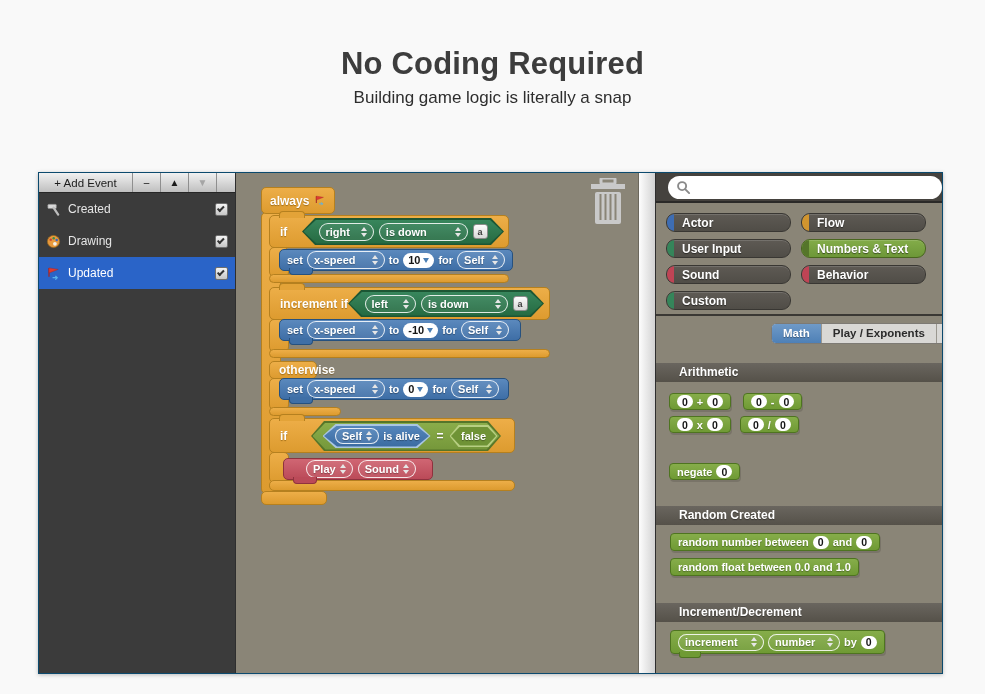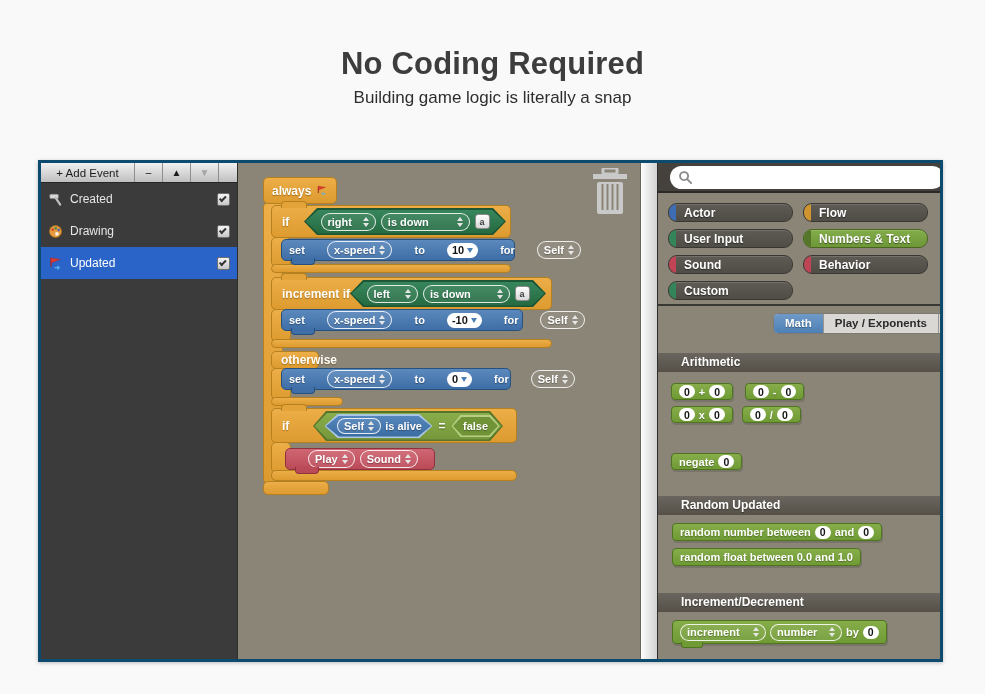--- a/index.html
+++ b/index.html
@@ -2,22 +2,22 @@
 <html><head>
 <meta charset="utf-8">
 <style>
   * { margin:0; padding:0; box-sizing:border-box; }
   html,body { width:985px; height:694px; background:#f9f9f9; overflow:hidden;
               font-family:"Liberation Sans", sans-serif; }
   .page-header { text-align:center; margin-top:46px; }
   .page-title { font-size:31px; font-weight:800; color:#3d3d3d; letter-spacing:.2px; }
   .page-sub { font-size:17px; color:#2e2e2e; margin-top:6px; }
 
-  .widget { position:absolute; left:38px; top:160px; width:905px; height:502px;
-            display:flex; border:3px solid #0c4a6e; background:#f9a8d4;
+  .widget { position:absolute; left:38px; top:172px; width:905px; height:502px;
+            display:flex; border:1px solid #0c4a6e; background:#f9a8d4;
             box-shadow:0 1px 4px rgba(0,0,0,.25); }
 
   
   .events { width:196px; background:#3b3b3b; display:flex; flex-direction:column; }
   .etb { display:flex; height:20px; background:linear-gradient(#f1f1f1,#bfbfbf);
          border-bottom:1px solid #262626; }
   .etb-btn { border-right:1px solid #8f8f8f; display:flex; align-items:center;
              justify-content:center; font-size:11.5px; color:#1c1c1c; cursor:default; }
   .etb-add { width:94px; font-weight:bold; font-weight:normal; }
   .etb-sm { width:28px; }
@@ -37,21 +37,21 @@
              background:linear-gradient(90deg,#fdfdfd,#d2d2d2); border-left:1px solid #6b675c; }
   .abs { position:absolute; }
 
   .o { background:linear-gradient(#edae48,#dd9b2f); border:1.5px solid #b5801f; border-radius:5px; }
   .kw { color:#fff; font-weight:bold; font-size:12px; text-shadow:0 1px 1px rgba(110,70,0,.55);
         white-space:nowrap; }
   .obump { position:absolute; top:-5px; left:9px; width:26px; height:7px;
            background:#e3a338; border:1.5px solid #b5801f; border-bottom:none; border-radius:4px 4px 0 0; }
 
   .bstack { background:linear-gradient(#5b89bd,#3e6ea6); border:1.5px solid #26517f; border-radius:5px;
-            display:flex; align-items:center; gap:22px; padding:0 7px; }
+            display:flex; align-items:center; gap:4px; padding:0 7px; }
   .bbump { position:absolute; bottom:-5px; left:9px; width:24px; height:7px;
            background:#3f6fa6; border:1.5px solid #26517f; border-top:none; border-radius:0 0 4px 4px; }
   .rstack { background:linear-gradient(#d06673,#bb4a58); border:1.5px solid #8f323e; border-radius:5px;
             display:flex; align-items:center; gap:5px; padding:0 22px; }
   .rbump { position:absolute; bottom:-5px; left:9px; width:24px; height:7px;
            background:#bb4a58; border:1.5px solid #8f323e; border-top:none; border-radius:0 0 4px 4px; }
 
   .hexw { position:absolute; }
   .hexb, .hexf { position:absolute; clip-path:polygon(13px 0, calc(100% - 13px) 0, 100% 50%,
                  calc(100% - 13px) 100%, 13px 100%, 0 50%); }
@@ -464,21 +464,21 @@
     <div class="pg" style="left:84px; top:243px;">
       <span class="pw">0</span>
       <span>/</span>
       <span class="pw">0</span>
     </div>
     <div class="pg" style="left:13px; top:290px;">
       <span>negate</span>
       <span class="pw">0</span>
     </div>
 
-    <div class="shead" style="top:333px;">Random Updated</div>
+    <div class="shead" style="top:333px;">Random Created</div>
 
     <div class="pg" style="left:14px; top:360px; height:18px;">
       <span>random number between</span>
       <span class="pw">0</span>
       <span>and</span>
       <span class="pw">0</span>
     </div>
     <div class="pg" style="left:14px; top:385px; height:18px;">
       <span>random float between 0.0 and 1.0</span>
     </div>

